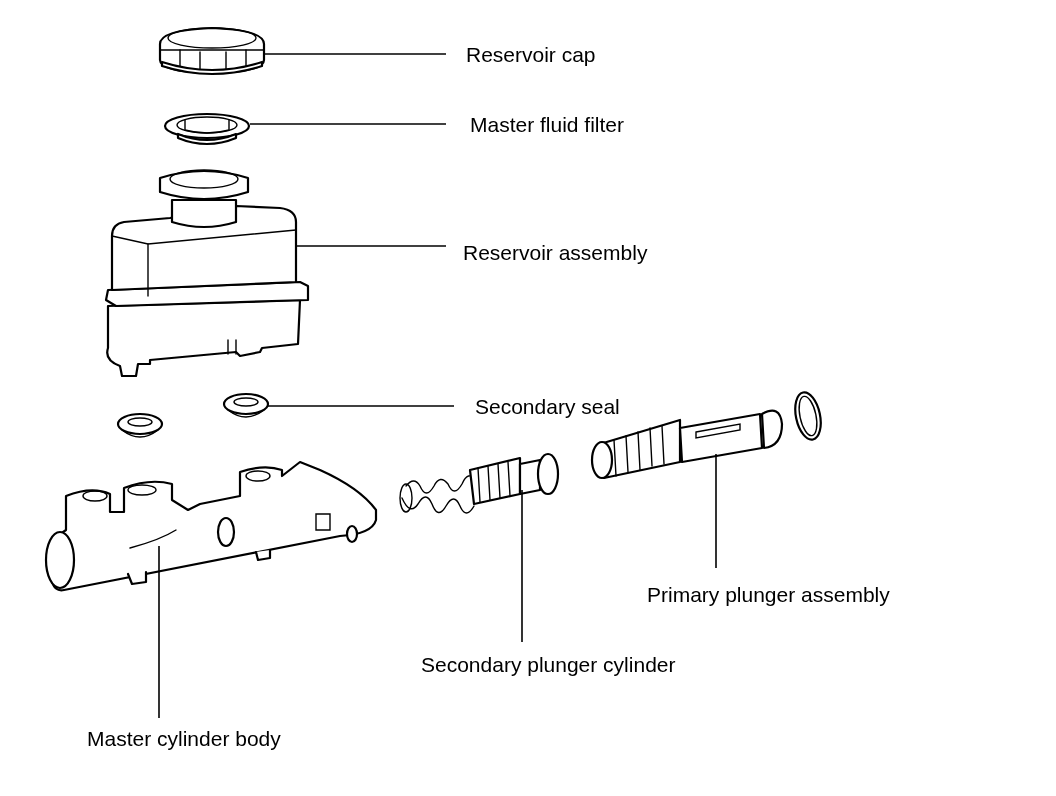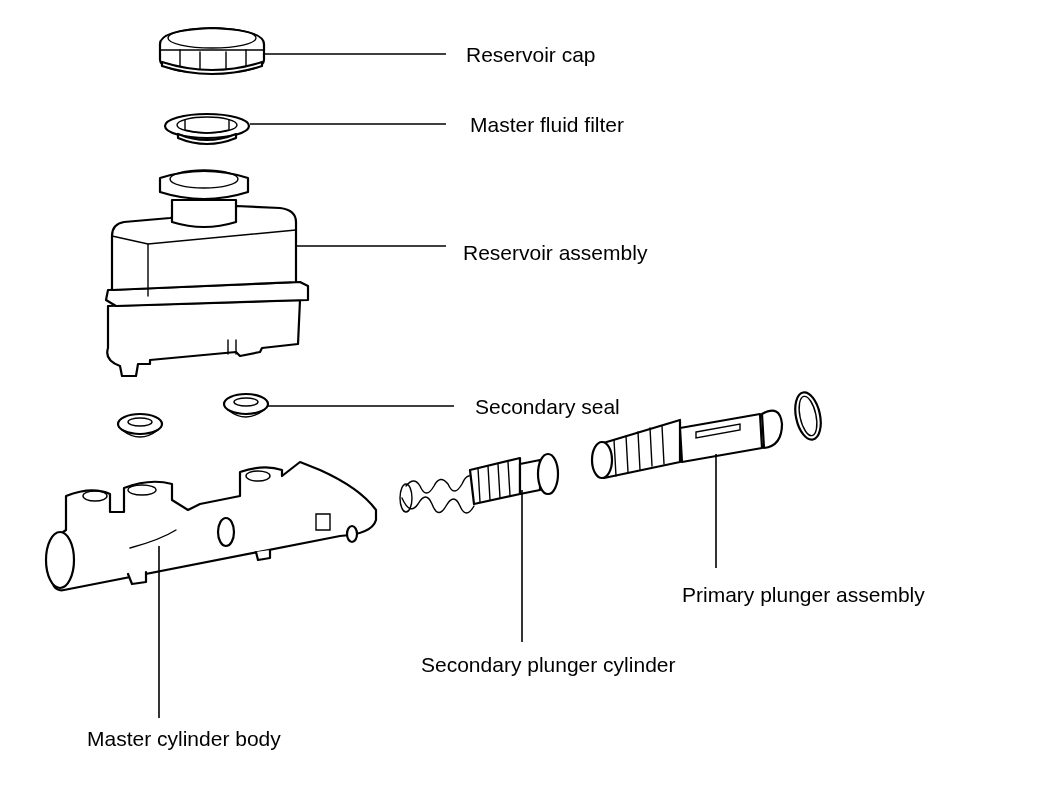--- a/index.html
+++ b/index.html
@@ -102,16 +102,16 @@
     <line class="ln" x1="268" y1="406" x2="454" y2="406"></line>
     <line class="ln" x1="716" y1="454" x2="716" y2="568"></line>
     <line class="ln" x1="522" y1="490" x2="522" y2="642"></line>
     <line class="ln" x1="159" y1="546" x2="159" y2="718"></line>
   </svg>
 
   <div class="lbl" style="left:466px; top:44px;">Reservoir cap</div>
   <div class="lbl" style="left:470px; top:114px;">Master fluid filter</div>
   <div class="lbl" style="left:463px; top:234px;margin-top:8px;">Reservoir assembly</div>
   <div class="lbl" style="left:475px; top:396px;">Secondary seal</div>
-  <div class="lbl" style="left:647px; top:584px;margin-left:35px;">Primary plunger assembly</div>
+  <div class="lbl" style="left:647px; top:584px;">Primary plunger assembly</div>
   <div class="lbl" style="left:421px; top:654px;">Secondary plunger cylinder</div>
   <div class="lbl" style="left:87px; top:728px;">Master cylinder body</div>
 </div>
 
 </body></html>

